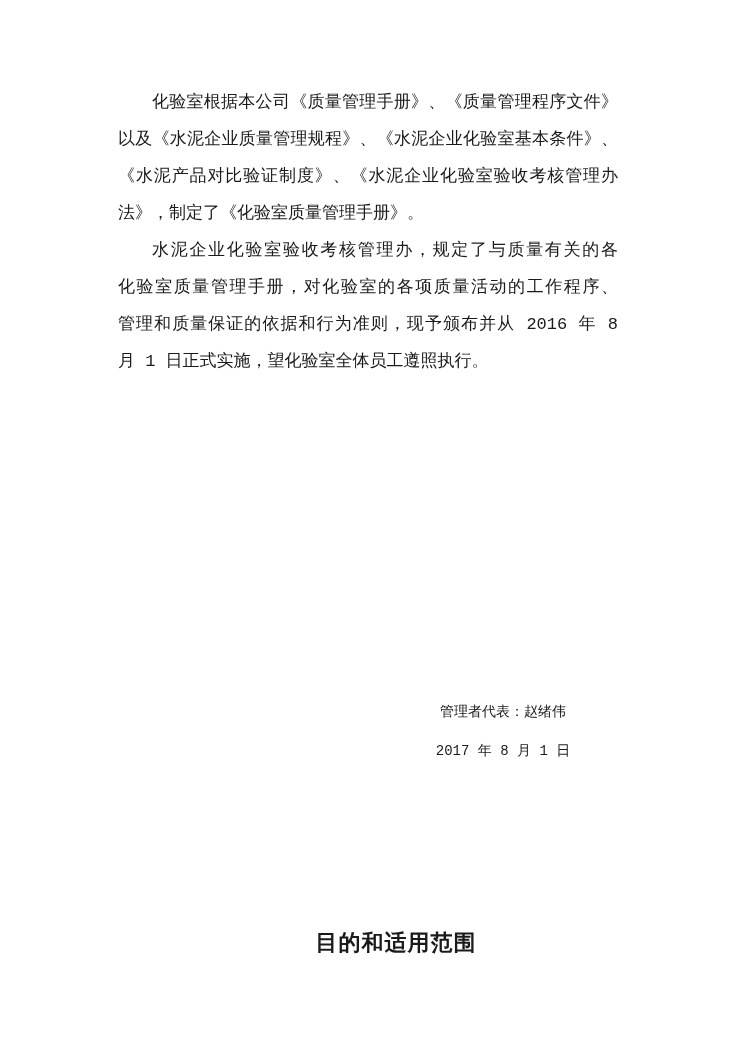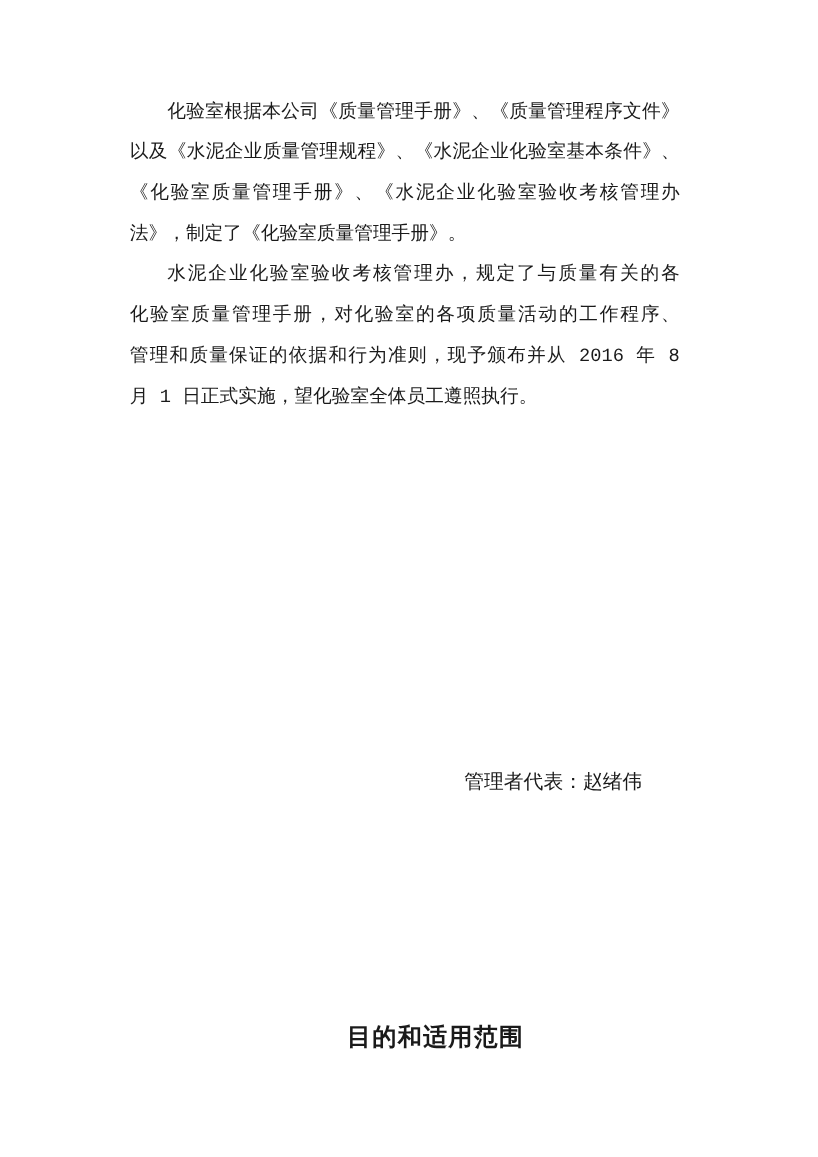--- a/index.html
+++ b/index.html
@@ -33,21 +33,21 @@
     text-indent: 34px;
   }
   .tline.lastline {
     text-align-last: left;
   }
   .signature {
     position: absolute;
     left: 283px;
     top: 693px;
     width: 440px;
-    font-size: 18px;
+    font-size: 14px;
     line-height: 39px;
     text-align: center;
   }
   .heading {
     position: absolute;
     left: 46px;
     top: 930px;
     width: 700px;
     font-size: 22px;
     line-height: 30px;
@@ -59,32 +59,33 @@
 </head>
 <body>
 
 <div class="page">
 
   <div class="bodytext">
 
     <div class="para">
       <div class="tline indent">化验室根据本公司《质量管理手册》、《质量管理程序文件》</div>
       <div class="tline">以及《水泥企业质量管理规程》、《水泥企业化验室基本条件》、</div>
-      <div class="tline">《化验室质量管理手册》、《水泥企业化验室验收考核管理办</div>
+      <div class="tline">《水泥产品对比验证制度》、《水泥企业化验室验收考核管理办</div>
       <div class="tline lastline">法》，制定了《化验室质量管理手册》。</div>
     </div>
 
     <div class="para">
       <div class="tline indent">水泥企业化验室验收考核管理办，规定了与质量有关的各</div>
       <div class="tline">化验室质量管理手册，对化验室的各项质量活动的工作程序、</div>
       <div class="tline">管理和质量保证的依据和行为准则，现予颁布并从 2016 年 8</div>
       <div class="tline lastline">月 1 日正式实施，望化验室全体员工遵照执行。</div>
     </div>
 
   </div>
 
   <div class="signature">
     <div>管理者代表：赵绪伟</div>
+    <div>2017 年 8 月 1 日</div>
   </div>
 
   <div class="heading">目的和适用范围</div>
 
 </div>
 
 </body></html>

